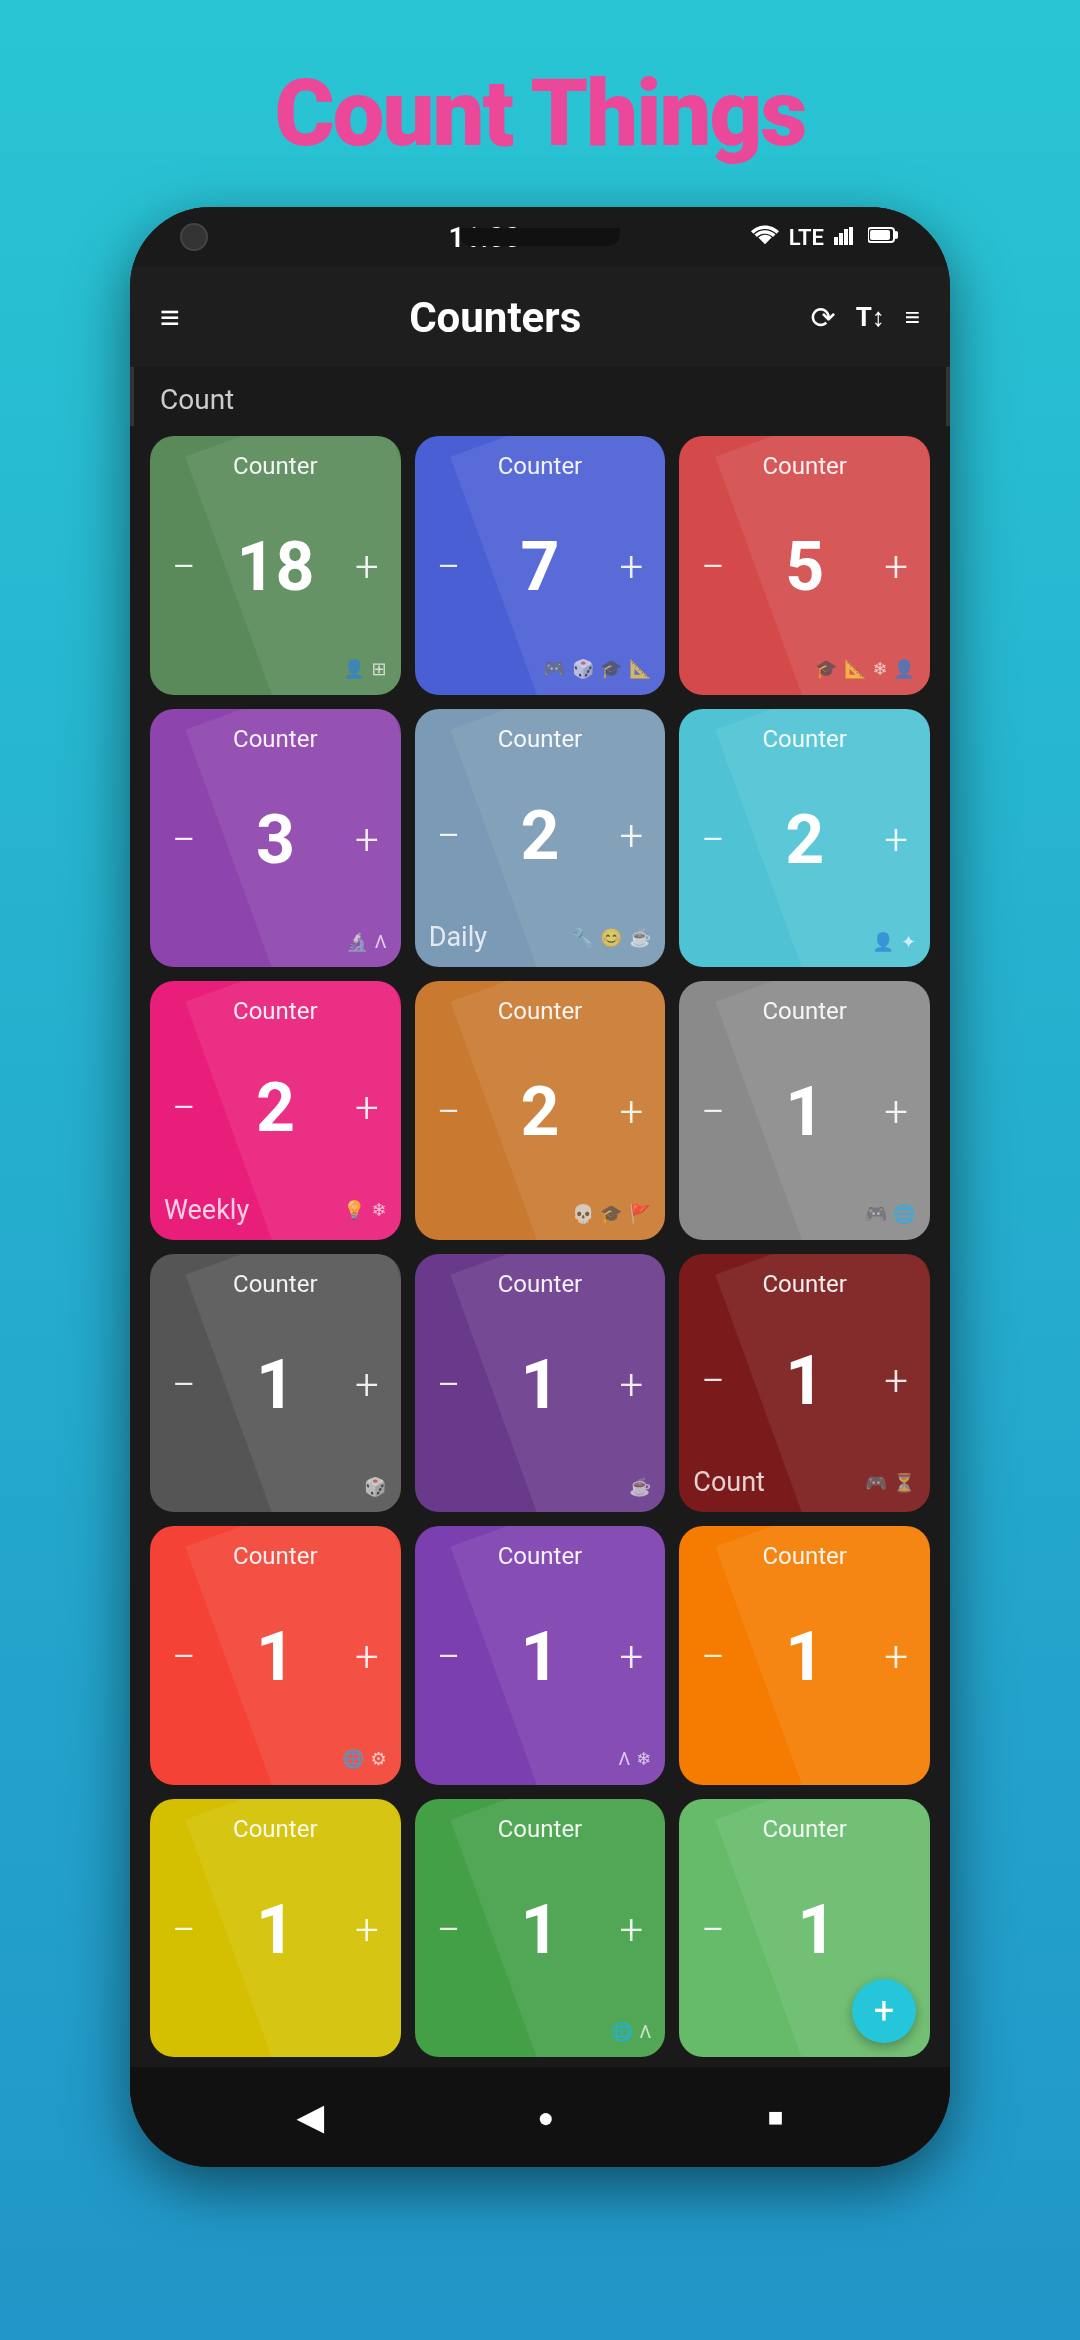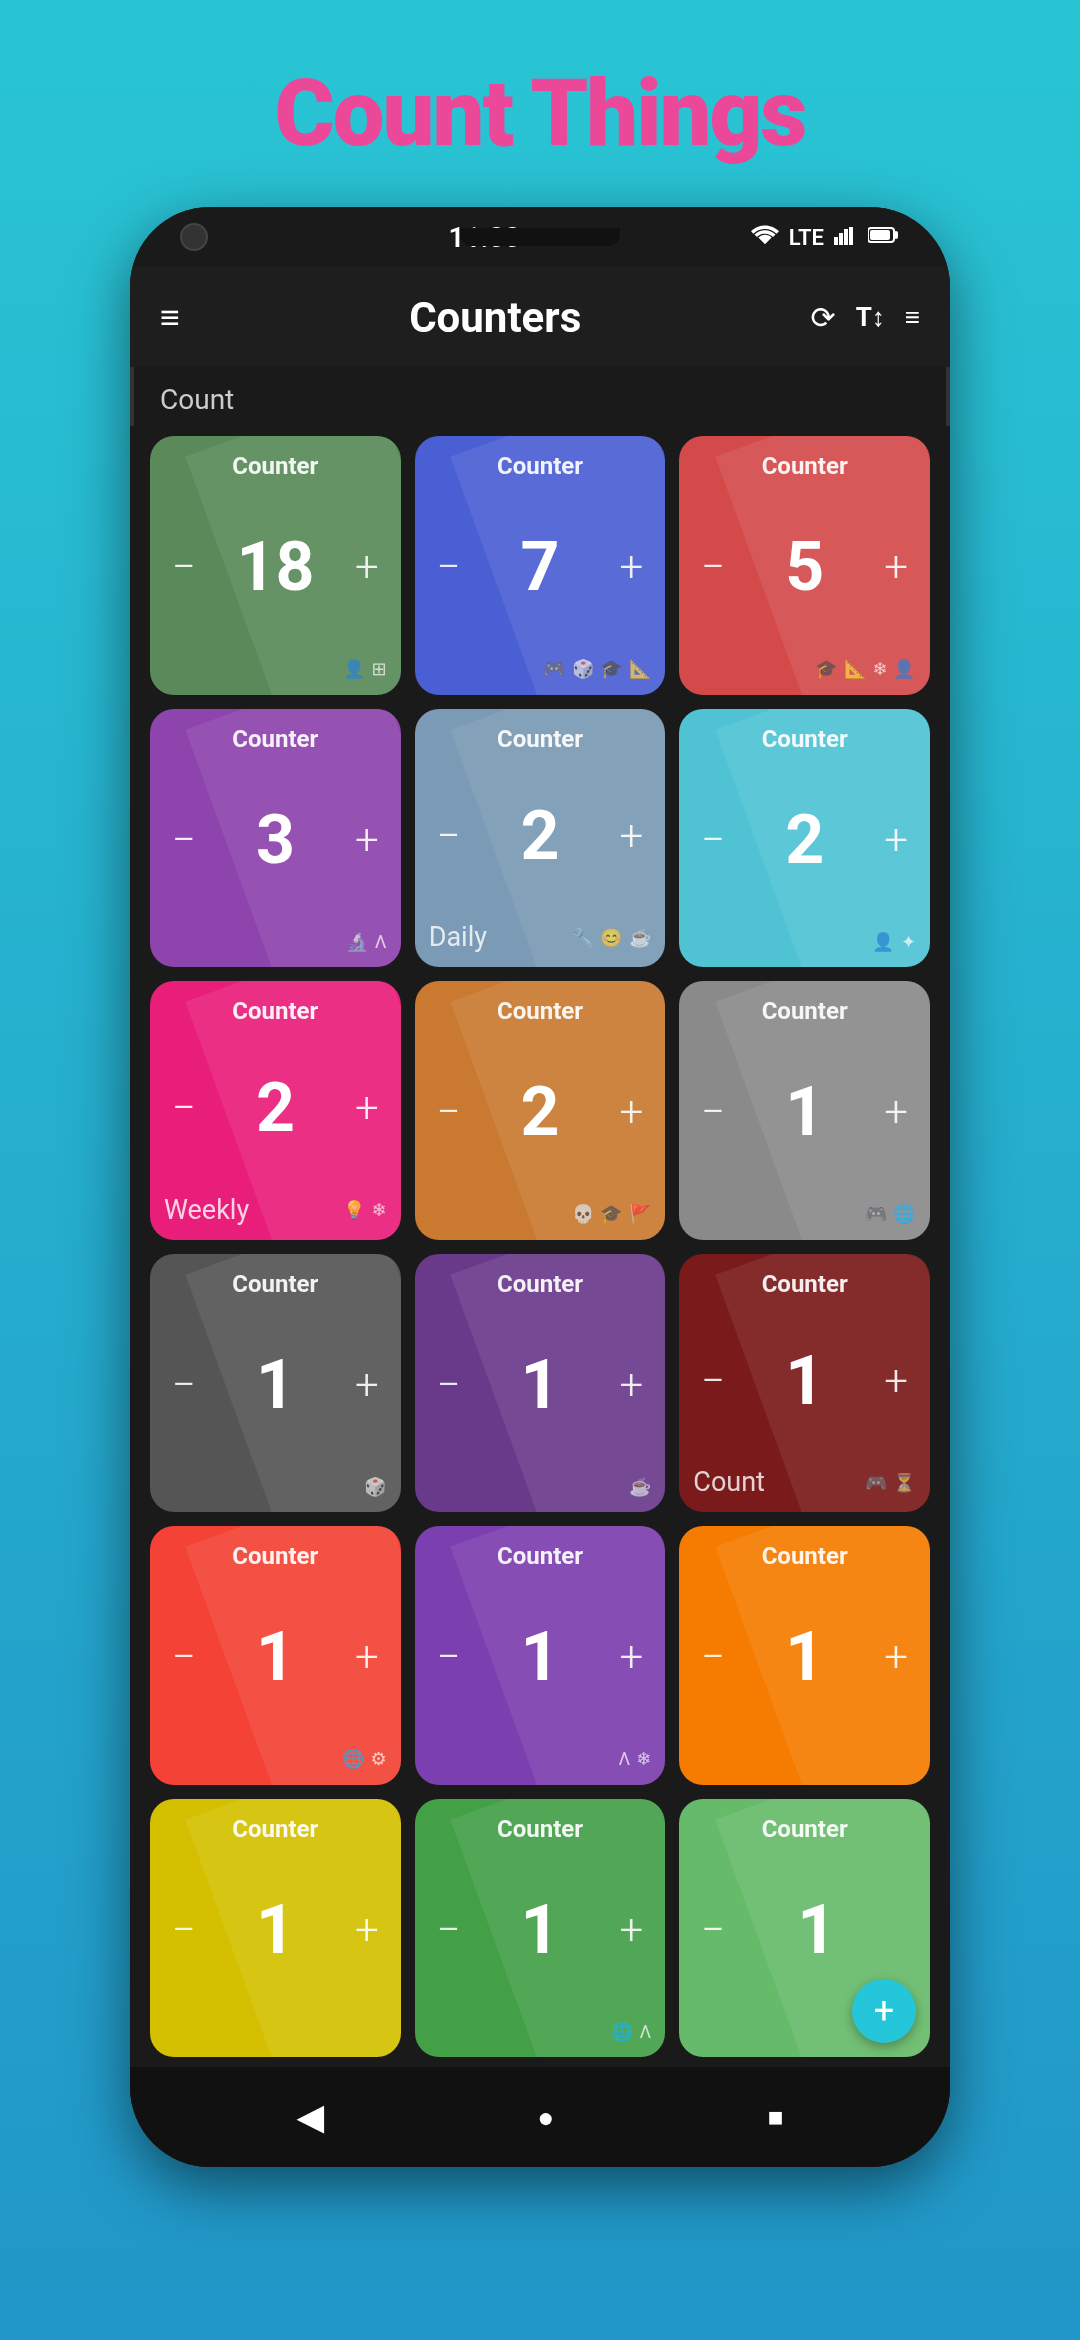--- a/index.html
+++ b/index.html
@@ -157,21 +157,21 @@
       width: 80%;
       height: 160%;
       background: rgba(255,255,255,0.08);
       transform: rotate(-20deg);
       pointer-events: none;
     }
 
     .counter-name {
       color: rgba(255,255,255,0.92);
       font-size: 24px;
-      font-weight: 700;
+      font-weight: 400;
       text-align: center;
       margin-bottom: 4px;
     }
     .counter-controls {
       display: flex;
       align-items: center;
       justify-content: space-between;
       width: 100%;
       flex: 1;
       padding: 0 8px;

